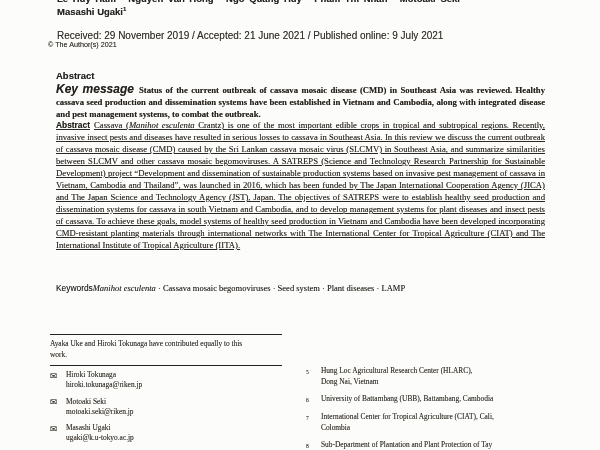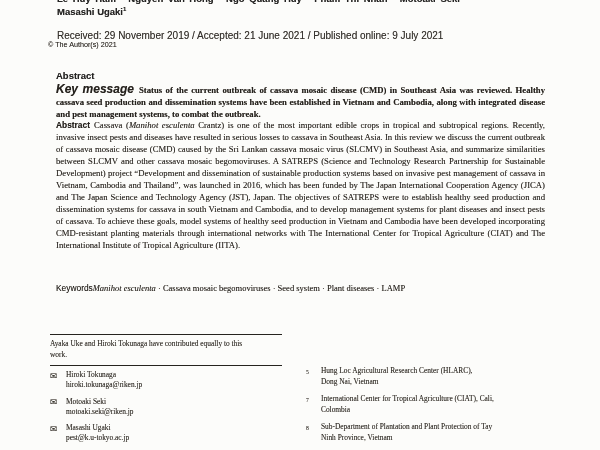--- a/index.html
+++ b/index.html
@@ -31,21 +31,21 @@
   .key-message {
     position:absolute; left:56px; top:83px; width:489px;
     font-weight:bold; font-size:8.7px; line-height:12px; text-align:justify; color:#25221e;
   }
   .km-label {
     font-family:"Liberation Sans", sans-serif; font-style:italic; font-weight:bold;
     font-size:12px; padding-right:5px;
   }
   .abs-body {
     position:absolute; left:56px; top:119px; width:489px;
-    font-size:8.7px; line-height:12px; text-align:justify;
+    font-size:8.7px; line-height:12px; text-align:justify;text-decoration:underline;
   }
   .abs-label-inline {
     font-family:"Liberation Sans", sans-serif; font-weight:bold; font-size:8.4px;
     padding-right:4px; color:#25221e;
   }
   .italic { font-style:italic; }
 
   .keywords { position:absolute; left:56px; top:283px; width:489px; font-size:8.5px; }
   .kw-label {
     font-family:"Liberation Sans", sans-serif; font-weight:normal; font-size:8.4px;
@@ -102,30 +102,34 @@
       <span class="env">✉</span>
       <span class="contact-body">
         <span class="contact-name">Motoaki Seki</span><br>
         <span class="contact-email">motoaki.seki@riken.jp</span>
       </span>
     </div>
     <div class="contact">
       <span class="env">✉</span>
       <span class="contact-body">
         <span class="contact-name">Masashi Ugaki</span><br>
-        <span class="contact-email">pest@k.u-tokyo.ac.jp</span>
+        <span class="contact-email">ugaki@k.u-tokyo.ac.jp</span>
       </span>
     </div>
   </div>
 
   <div class="fn-right">
     <div class="affil">
       <span class="affil-num">5</span>
       <span class="affil-text">Hung Loc Agricultural Research Center (HLARC),
 Dong Nai, Vietnam</span>
+    </div>
+    <div class="affil">
+      <span class="affil-num">6</span>
+      <span class="affil-text">University of Battambang (UBB), Battambang, Cambodia</span>
     </div>
     <div class="affil">
       <span class="affil-num">7</span>
       <span class="affil-text">International Center for Tropical Agriculture (CIAT), Cali,
 Colombia</span>
     </div>
     <div class="affil">
       <span class="affil-num">8</span>
       <span class="affil-text">Sub-Department of Plantation and Plant Protection of Tay
 Ninh Province, Vietnam</span>

